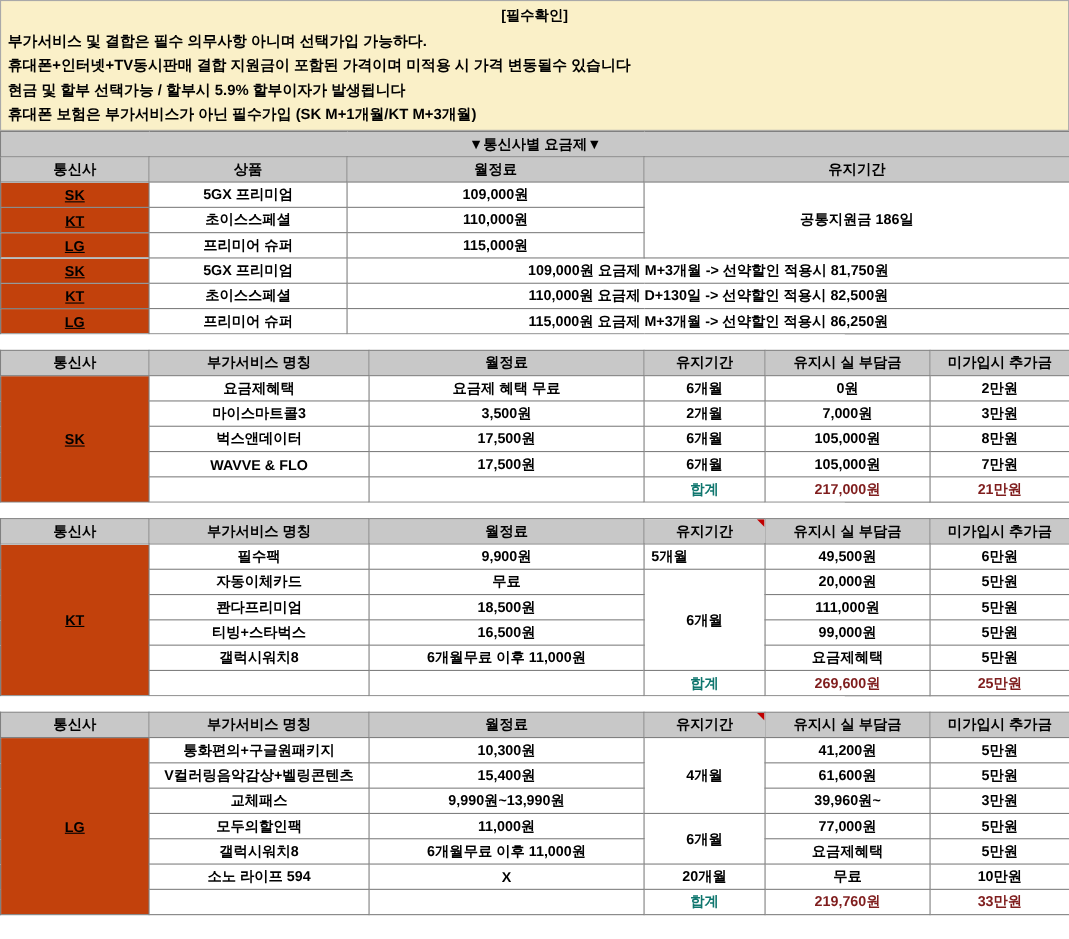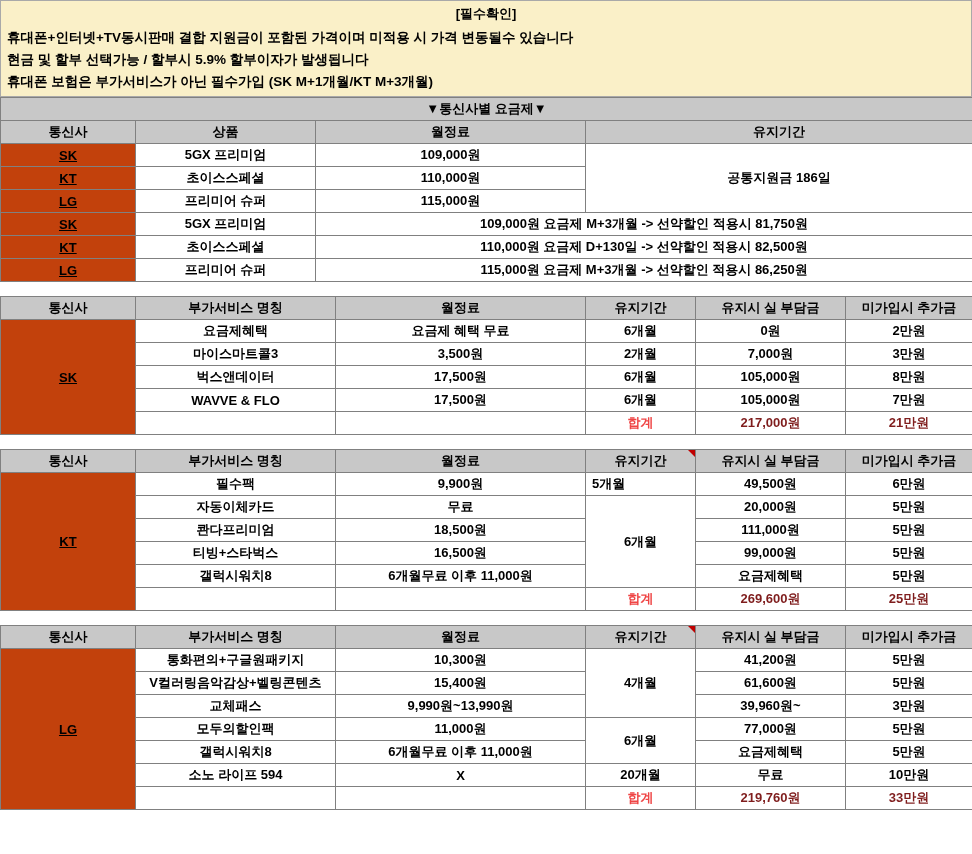--- a/index.html
+++ b/index.html
@@ -71,21 +71,21 @@
   }
   .carrier-cell {
     background: #c2410c;
     font-weight: bold;
     text-decoration: underline;
   }
   .white {
     background: #ffffff;
   }
   .total-label {
-    color: #ef4444;
+    color: #0f766e;
     font-weight: bold;
   }
   .total-val {
     color: #7f1d1d;
     font-weight: bold;
   }
   .spacer {
     height: 14px;
     background: #ffffff;
   }
@@ -104,20 +104,21 @@
     width: 972px;
   }
 </style>
 </head>
 <body>
 
 <div class="page">
 
   <div class="notice">
     <div class="notice-title">[필수확인]</div>
+    <div class="notice-line">부가서비스 및 결합은 필수 의무사항 아니며 선택가입 가능하다.</div>
     <div class="notice-line">휴대폰+인터넷+TV동시판매 결합 지원금이 포함된 가격이며 미적용 시 가격 변동될수 있습니다</div>
     <div class="notice-line">현금 및 할부 선택가능 / 할부시 5.9% 할부이자가 발생됩니다</div>
     <div class="notice-line">휴대폰 보험은 부가서비스가 아닌 필수가입 (SK M+1개월/KT M+3개월)</div>
   </div>
 
   <div class="tbl-wrap">
   <table>
     <colgroup>
       <col style="width:135px">
       <col style="width:180px">

